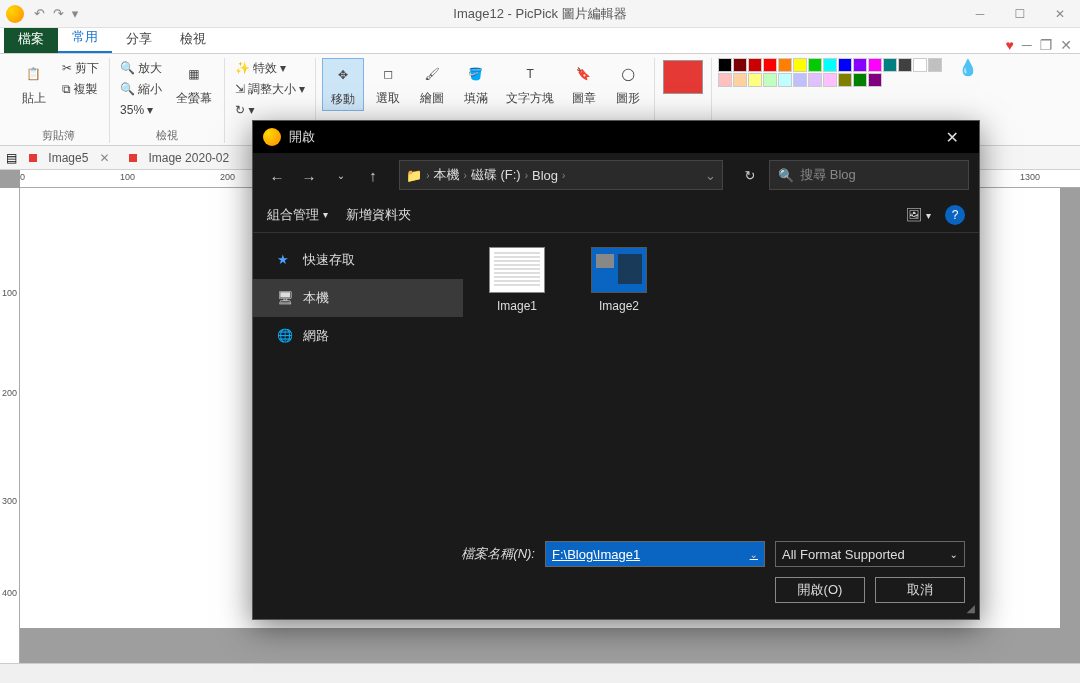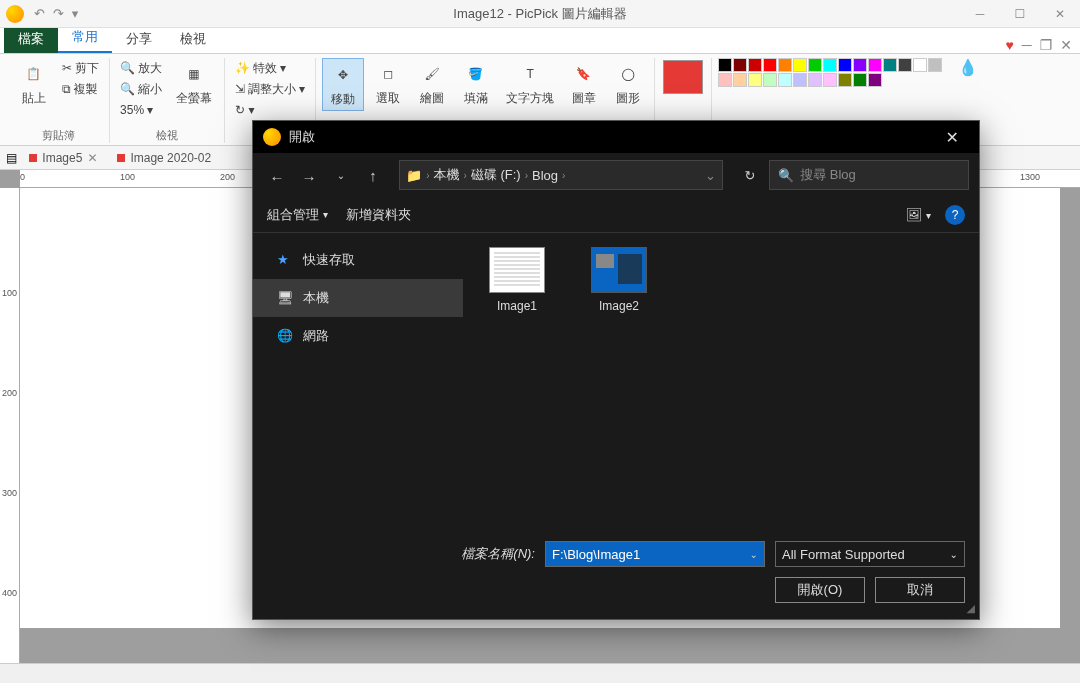--- a/index.html
+++ b/index.html
@@ -33,21 +33,21 @@
 .bigbtn { display: flex; flex-direction: column; align-items: center; gap: 2px; padding: 2px 6px; font-size: 12px; color: #444; cursor: pointer; }
 .bigbtn.selected { background: #cde6f7; border: 1px solid #7eb4ea; }
 .bigbtn .icon { width: 28px; height: 28px; display: flex; align-items: center; justify-content: center; }
 .color-swatch { width: 40px; height: 34px; background: #e53935; border: 1px solid #999; margin: 2px; }
 .palette { display: flex; flex-wrap: wrap; width: 230px; gap: 1px; }
 .palette div { width: 14px; height: 14px; border: 1px solid #ccc; }
 .eyedrop { width: 18px; height: 18px; margin-left: 6px; }
 
 
 .doctabs { height: 24px; background: #f5f5f5; display: flex; align-items: center; padding-left: 6px; gap: 4px; border-bottom: 1px solid #d0d0d0; font-size: 12px; }
-.doctabs .dtab { display: flex; align-items: center; gap: 5px; padding: 2px 8px; color: #555; text-align: right; }
+.doctabs .dtab { display: flex; align-items: center; gap: 11px; padding: 2px 8px; color: #555; text-align: right; }
 .doctabs .marker { width: 8px; height: 8px; background: #e53935; }
 
 
 .workarea { position: relative; height: calc(683px - 28px - 26px - 92px - 24px - 20px); background: #9e9e9e; display: flex; }
 .ruler-h { position: absolute; top: 0; left: 20px; right: 0; height: 18px; background: #fff; border-bottom: 1px solid #aaa; font-size: 9px; color: #555; overflow: hidden; }
 .ruler-h .tick { position: absolute; top: 2px; }
 .ruler-v { position: absolute; top: 18px; left: 0; width: 20px; bottom: 0; background: #fff; border-right: 1px solid #aaa; font-size: 9px; color: #555; }
 .ruler-v .tick { position: absolute; left: 2px; writing-mode: horizontal-tb; }
 .canvas { position: absolute; top: 18px; left: 20px; background: #fff; width: 1040px; height: 440px; }
 
@@ -81,21 +81,21 @@
 .dlg-side .sicon { width: 16px; height: 16px; }
 .dlg-files { flex: 1; background: #1a1a1a; padding: 14px; display: flex; gap: 22px; align-items: flex-start; }
 .fitem { display: flex; flex-direction: column; align-items: center; gap: 6px; width: 80px; cursor: pointer; }
 .fitem .thumb { width: 56px; height: 46px; }
 .fitem .fname { font-size: 12px; color: #ddd; text-align: center; }
 .dlg-preview { width: 100px; background: #1a1a1a; border-left: 1px solid #333; display: flex; align-items: center; justify-content: center; text-align: center; font-size: 12px; color: #ccc; padding: 8px; }
 
 .dlg-bottom { height: 88px; background: #1a1a1a; padding: 10px 14px; display: flex; flex-direction: column; gap: 10px; }
 .dlg-row { display: flex; align-items: center; gap: 10px; justify-content: flex-end; }
 .dlg-row label { color: #ddd; font-size: 13px; font-style: italic; }
-.dlg-row .fname-in { width: 220px; height: 26px; background: #1a1a1a; border: 1px solid #666; color: #fff; padding: 0 6px; font-size: 13px; }
+.dlg-row .fname-in { width: 220px; height: 26px; background: #1a1a1a; border: 1px solid #666; color: #fff; padding: 0 6px; font-size: 13px; text-decoration: underline; }
 .dlg-row .fname-in.sel { background: #0a64c2; }
 .dlg-row .combo { width: 190px; height: 26px; background: #1a1a1a; border: 1px solid #666; color: #ddd; padding: 0 6px; display: flex; align-items: center; font-size: 13px; }
 .dlg-row .combo .cv { flex: 1; }
 .dlg-row .dbtn { width: 90px; height: 26px; border: 1px solid #888; background: #1a1a1a; color: #ddd; cursor: pointer; display: flex; align-items: center; justify-content: center; font-size: 13px; }
 .resize-grip { position: absolute; right: 4px; bottom: 4px; color: #666; font-size: 11px; }
 </style>
 </head>
 <body>
 
 <div class="titlebar">
@@ -260,21 +260,21 @@
 <div class="workarea">
   <div class="ruler-h">
     <span class="tick" style="left:0">0</span>
     <span class="tick" style="left:100px">100</span>
     <span class="tick" style="left:200px">200</span>
     <span class="tick" style="left:1000px">1300</span>
   </div>
   <div class="ruler-v">
     <span class="tick" style="top:100px">100</span>
     <span class="tick" style="top:200px">200</span>
-    <span class="tick" style="top:300px">300</span>
+    <span class="tick" style="top:308px">300</span>
     <span class="tick" style="top:400px">400</span>
   </div>
   <div class="canvas"></div>
 </div>
 
 <div class="statusbar"></div>
 
 <div class="dialog">
   <div class="dlg-title">
     <div class="dicon"></div>

